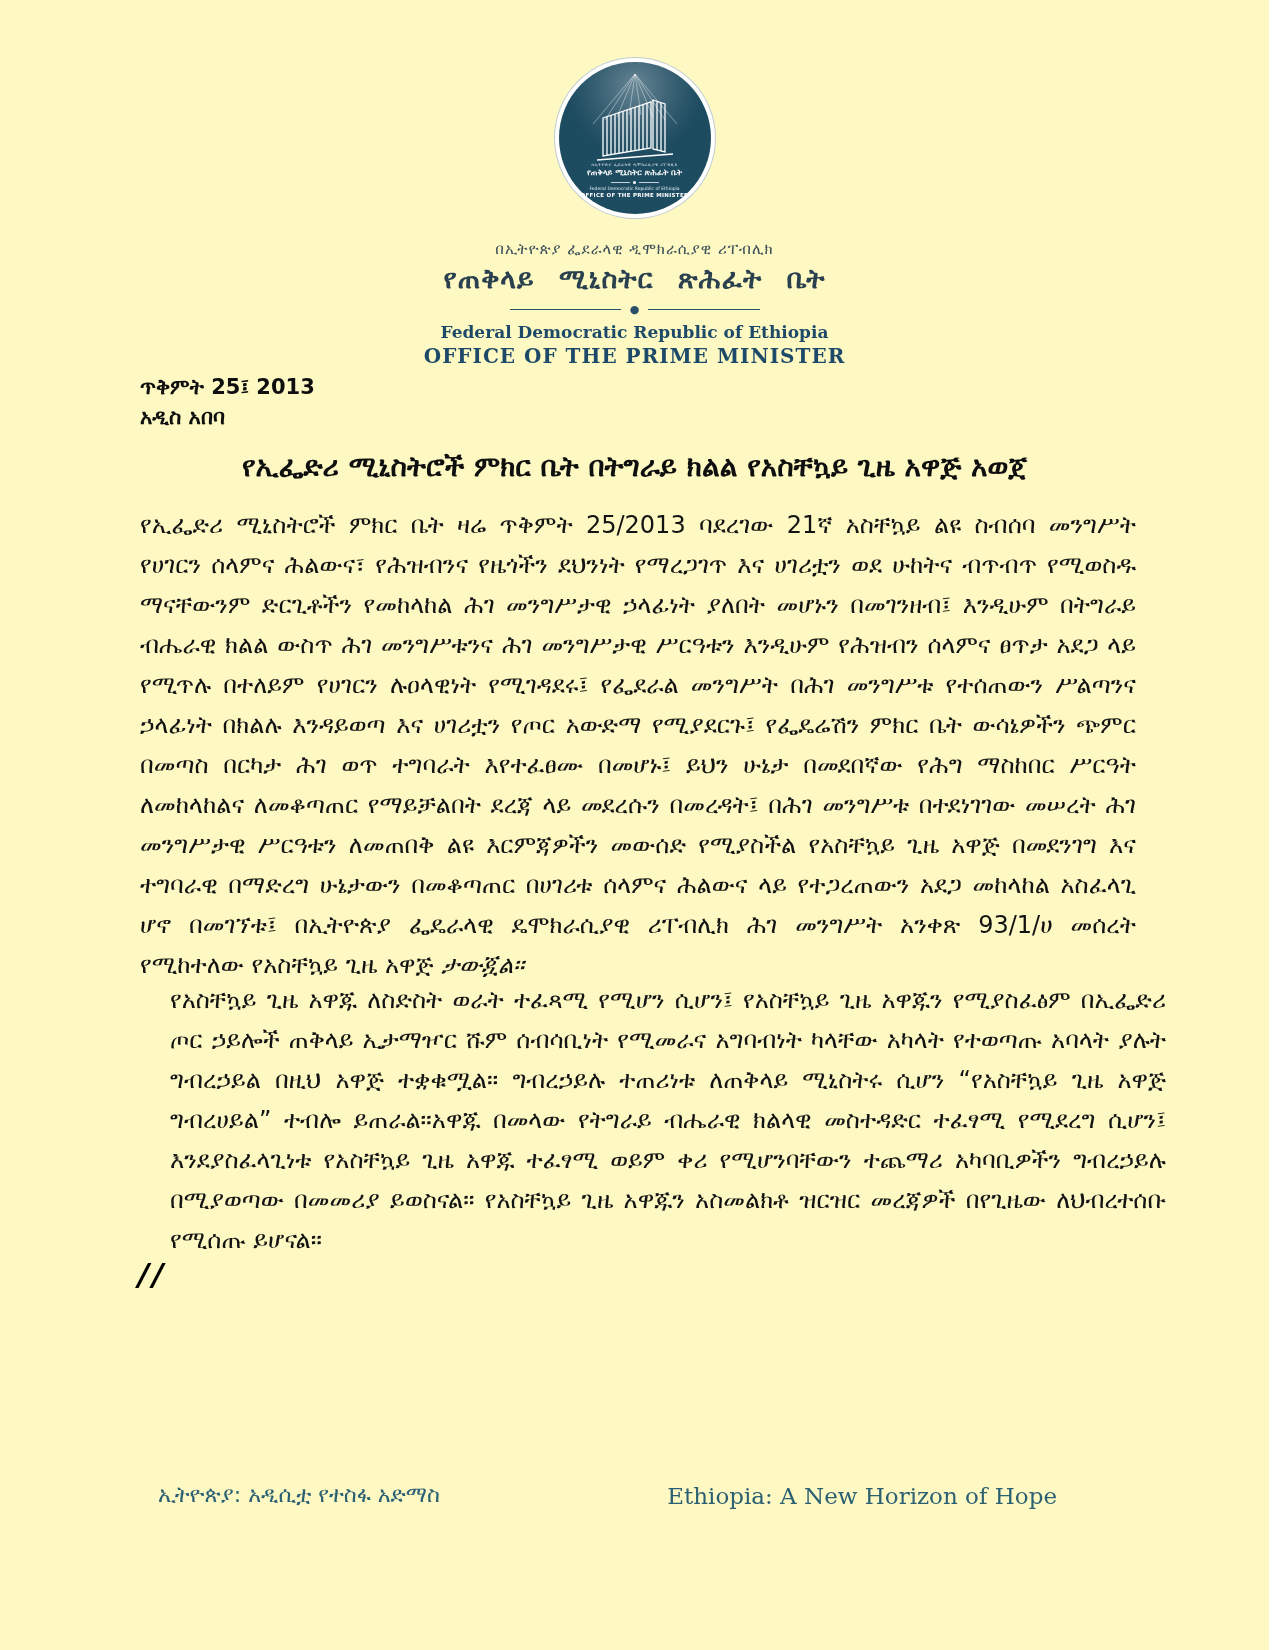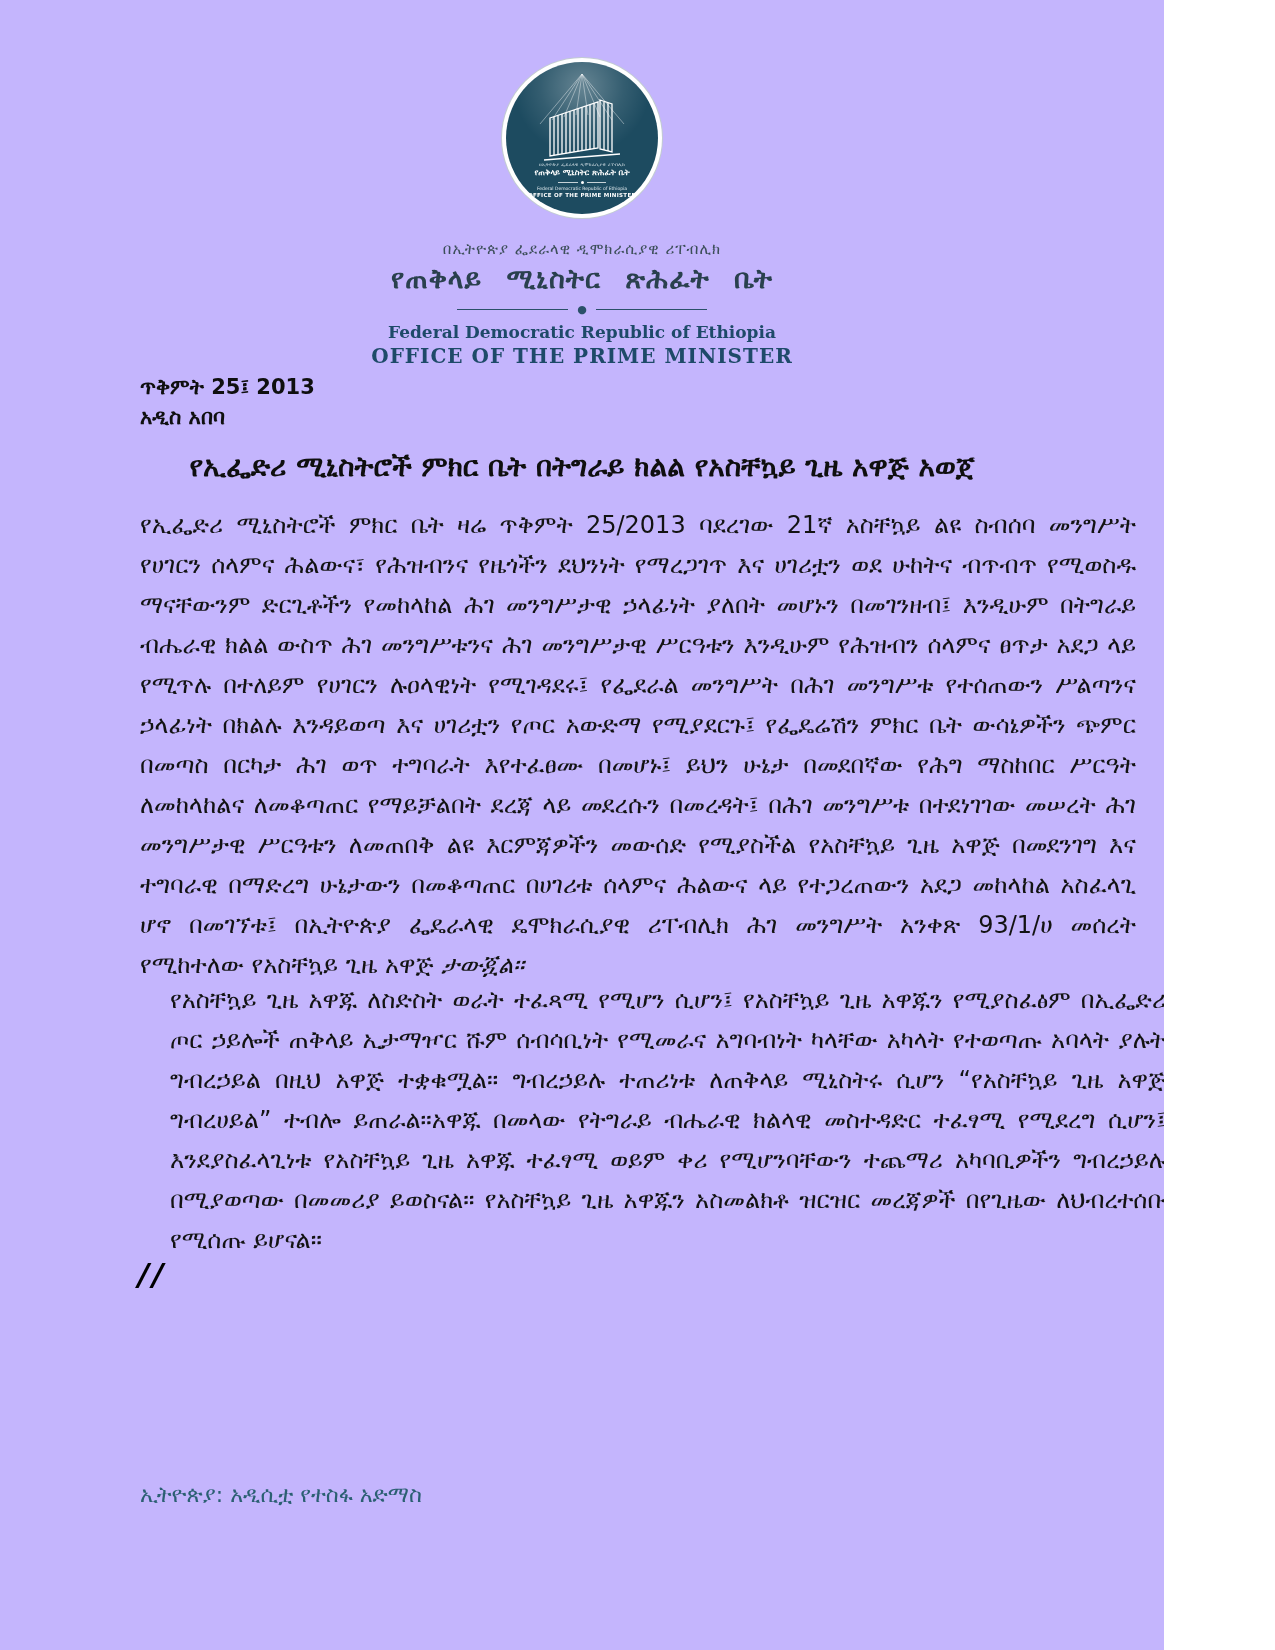--- a/index.html
+++ b/index.html
@@ -1,17 +1,17 @@
 <!DOCTYPE html>
 <html><head>
 <meta charset="utf-8">
 <style>
   html,body { margin:0; padding:0; background:#ffffff; }
   .page {
-    position:relative; width:1164px; height:1650px; background:#c4b5fd;
+    position:relative; width:1269px; height:1650px; background:#fef9c3;
     font-family:"DejaVu Sans", sans-serif; color:#141414; overflow:hidden;
   }
 
   
   .header { position:absolute; top:62px; left:0; right:0; text-align:center; }
   .logo {
     position:relative; width:152px; height:152px; margin:0 auto; border-radius:50%;
     background:
       radial-gradient(circle at 50% 16%, rgba(255,255,255,0.32) 0%, rgba(255,255,255,0.10) 28%, rgba(255,255,255,0) 46%),
       #1d4b60;
@@ -44,21 +44,21 @@
   }
   .p1 { top:505px; }
   .p2 { top:980px;margin-left:30px; }
   .p1 i { font-style:italic; }
   .endmark {
     position:absolute; left:138px; top:1256px;
     font-size:31px; font-weight:bold; font-style:italic; letter-spacing:3px; color:#000000;
   }
 
   
-  .footer-left { position:absolute; left:140px; top:1482px; font-size:22px; color:#2b5f72; }
+  .footer-left { position:absolute; left:158px; top:1482px; font-size:22px; color:#2b5f72; }
   .footer-right { position:absolute; right:212px; top:1483px; font-family:"DejaVu Serif", serif; font-size:23px; color:#2b5f72; }
 </style>
 </head>
 <body>
 
 <div class="page">
 
   <div class="header">
     <div class="logo">
       <svg viewBox="0 0 152 152">
@@ -120,14 +120,15 @@
 
   <div class="title">የኢፌድሪ ሚኒስትሮች ምክር ቤት በትግራይ ክልል የአስቸኳይ ጊዜ አዋጅ አወጀ</div>
 
   <p class="para p1"><span>የኢፌድሪ ሚኒስትሮች ምክር ቤት ዛሬ ጥቅምት 25/2013 ባደረገው 21ኛ አስቸኳይ ልዩ ስብሰባ መንግሥት የሀገርን ሰላምና ሕልውና፣ የሕዝብንና የዜጎችን ደህንነት የማረጋገጥ እና ሀገሪቷን ወደ ሁከትና ብጥብጥ የሚወስዱ ማናቸውንም ድርጊቶችን የመከላከል ሕገ መንግሥታዊ ኃላፊነት ያለበት መሆኑን በመገንዘብ፤ እንዲሁም በትግራይ ብሔራዊ ክልል ውስጥ ሕገ መንግሥቱንና ሕገ መንግሥታዊ ሥርዓቱን እንዲሁም የሕዝብን ሰላምና ፀጥታ አደጋ ላይ የሚጥሉ በተለይም የሀገርን ሉዐላዊነት የሚገዳደሩ፤ የፌደራል መንግሥት በሕገ መንግሥቱ የተሰጠውን ሥልጣንና ኃላፊነት በክልሉ እንዳይወጣ እና ሀገሪቷን የጦር አውድማ የሚያደርጉ፤ የፌዴሬሽን ምክር ቤት ውሳኔዎችን ጭምር በመጣስ በርካታ ሕገ ወጥ ተግባራት እየተፈፀሙ በመሆኑ፤ ይህን ሁኔታ በመደበኛው የሕግ ማስከበር ሥርዓት ለመከላከልና ለመቆጣጠር የማይቻልበት ደረጃ ላይ መደረሱን በመረዳት፤ በሕገ መንግሥቱ በተደነገገው መሠረት ሕገ መንግሥታዊ ሥርዓቱን ለመጠበቅ ልዩ እርምጃዎችን መውሰድ የሚያስችል የአስቸኳይ ጊዜ አዋጅ በመደንገግ እና ተግባራዊ በማድረግ ሁኔታውን በመቆጣጠር በሀገሪቱ ሰላምና ሕልውና ላይ የተጋረጠውን አደጋ መከላከል አስፈላጊ ሆኖ በመገኘቱ፤ በኢትዮጵያ ፌዴራላዊ ዴሞክራሲያዊ ሪፐብሊክ ሕገ መንግሥት አንቀጽ 93/1/ሀ መሰረት የሚከተለው የአስቸኳይ ጊዜ አዋጅ </span><i>ታውጇል።</i></p>
 
   <p class="para p2">የአስቸኳይ ጊዜ አዋጁ ለስድስት ወራት ተፈጻሚ የሚሆን ሲሆን፤ የአስቸኳይ ጊዜ አዋጁን የሚያስፈፅም በኢፌድሪ ጦር ኃይሎች ጠቅላይ ኢታማዦር ሹም ሰብሳቢነት የሚመራና አግባብነት ካላቸው አካላት የተወጣጡ አባላት ያሉት ግብረኃይል በዚህ አዋጅ ተቋቁሟል። ግብረኃይሉ ተጠሪነቱ ለጠቅላይ ሚኒስትሩ ሲሆን “የአስቸኳይ ጊዜ አዋጅ ግብረሀይል” ተብሎ ይጠራል።አዋጁ በመላው የትግራይ ብሔራዊ ክልላዊ መስተዳድር ተፈፃሚ የሚደረግ ሲሆን፤ እንደያስፈላጊነቱ የአስቸኳይ ጊዜ አዋጁ ተፈፃሚ ወይም ቀሪ የሚሆንባቸውን ተጨማሪ አካባቢዎችን ግብረኃይሉ በሚያወጣው በመመሪያ ይወስናል። የአስቸኳይ ጊዜ አዋጁን አስመልክቶ ዝርዝር መረጃዎች በየጊዜው ለህብረተሰቡ የሚሰጡ ይሆናል።</p>
 
   <div class="endmark">//</div>
 
   <div class="footer-left">ኢትዮጵያ: አዲሲቷ የተስፋ አድማስ</div>
+  <div class="footer-right">Ethiopia: A New Horizon of Hope</div>
 
 </div>
 
 </body></html>

